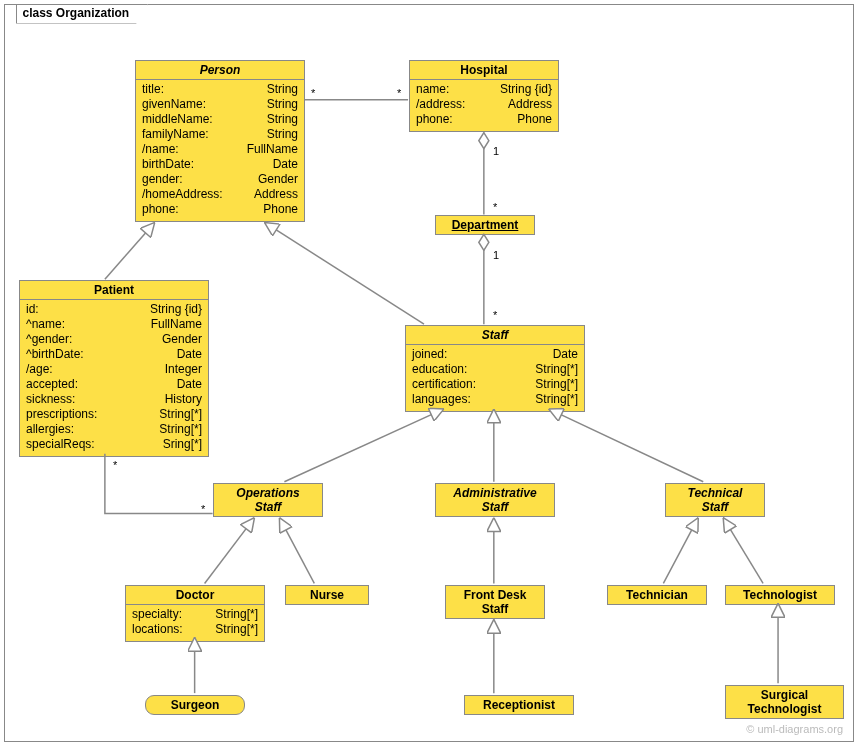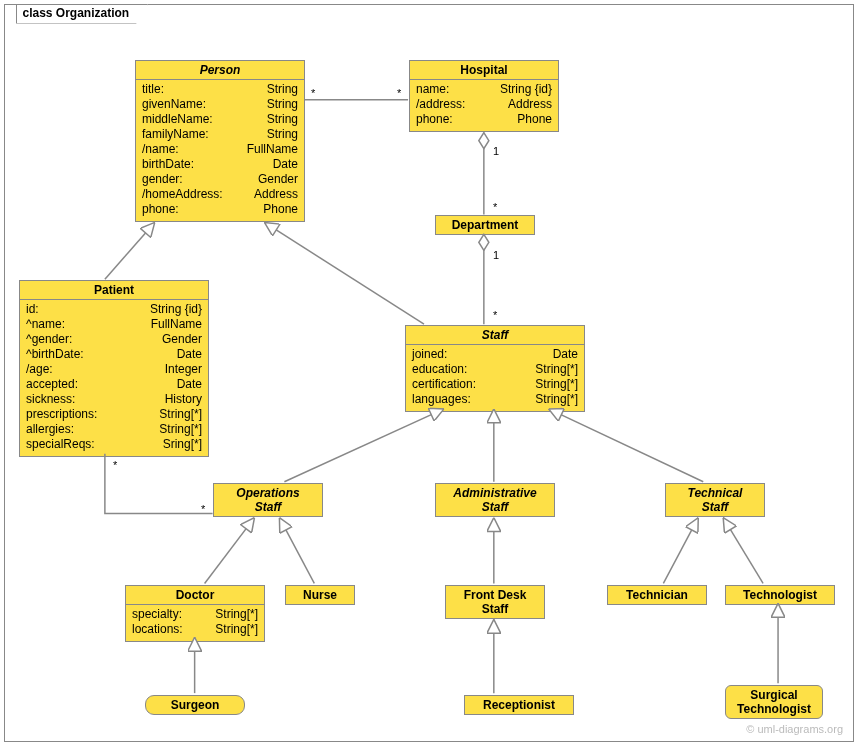--- a/index.html
+++ b/index.html
@@ -137,21 +137,21 @@
           <span class="an">/address:</span>
           <span class="at">Address</span>
         </div>
       <div class="row">
           <span class="an">phone:</span>
           <span class="at">Phone</span>
         </div>
     </div>
   </div>
 
-  <div class="klass" style="left:430px; top:210px; width:100px;">
+  <div class="klass" style="left:430px; top:210px; width:100px;text-decoration:underline;">
     <div class="name plain">Department</div>
   </div>
 
   <div class="klass" style="left:14px; top:275px; width:190px;">
     <div class="name plain">Patient</div>
     <div class="sep"></div>
     <div class="attrs">
       <div class="row">
           <span class="an">id:</span>
           <span class="at">String {id}</span>
@@ -244,21 +244,21 @@
           <span class="an">specialty:</span>
           <span class="at">String[*]</span>
         </div>
       <div class="row">
           <span class="an">locations:</span>
           <span class="at">String[*]</span>
         </div>
     </div>
   </div>
 
-  <div class="klass" style="left:280px; top:580px; width:70px;">
+  <div class="klass" style="left:280px; top:580px; width:84px;">
     <div class="name plain">Nurse</div>
   </div>
 
   <div class="klass" style="left:440px; top:580px; width:100px;">
     <div class="name plain">
       <span>Front Desk</span><br><span>Staff</span>
     </div>
   </div>
 
   <div class="klass" style="left:602px; top:580px; width:100px;">
@@ -270,21 +270,21 @@
   </div>
 
   <div class="klass" style="left:140px; top:690px; width:100px;border-radius:9px;">
     <div class="name plain">Surgeon</div>
   </div>
 
   <div class="klass" style="left:435px; top:690px; width:110px;margin-left:24px;">
     <div class="name plain">Receptionist</div>
   </div>
 
-  <div class="klass" style="left:720px; top:680px; width:98px;border-radius:6px;">
+  <div class="klass" style="left:720px; top:680px; width:119px;">
     <div class="name plain">
       <span>Surgical</span><br><span>Technologist</span>
     </div>
   </div>
 
   <div class="mult" style="left:306px; top:82px;">*</div>
   <div class="mult" style="left:392px; top:82px;">*</div>
   <div class="mult" style="left:488px; top:140px;">1</div>
   <div class="mult" style="left:488px; top:196px;">*</div>
   <div class="mult" style="left:488px; top:244px;">1</div>

